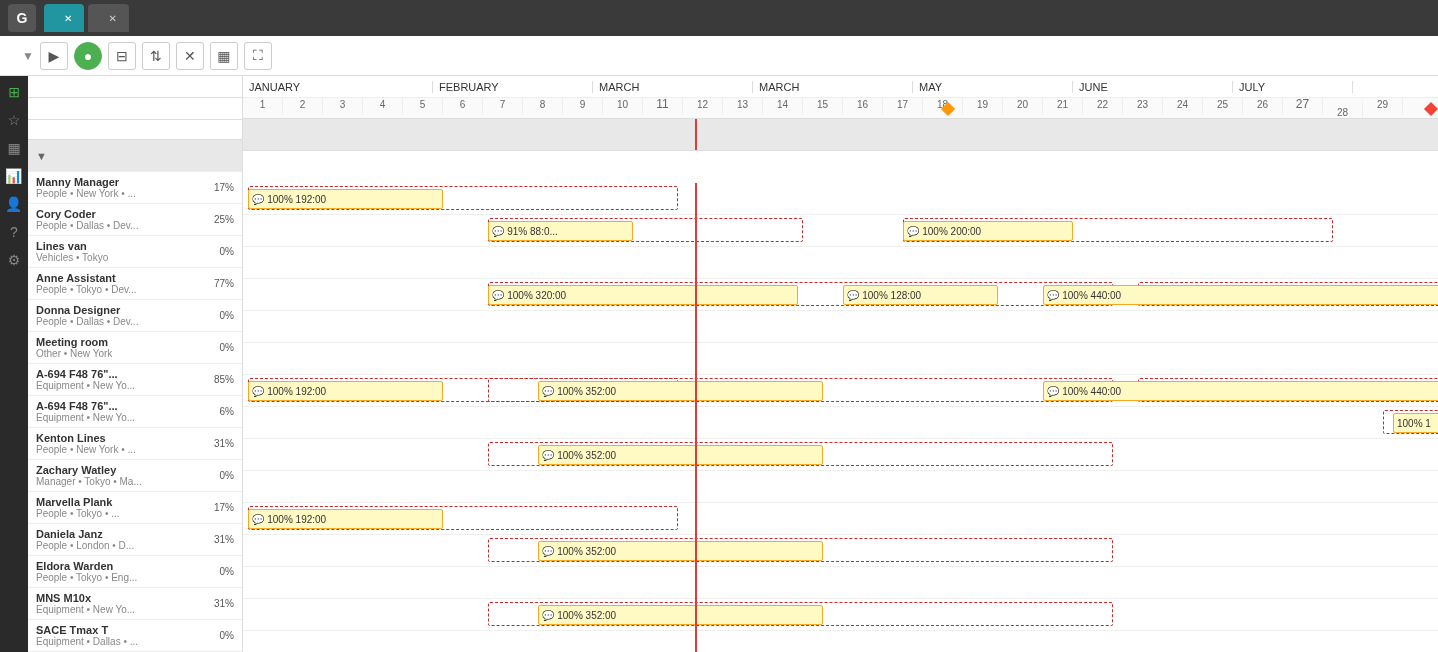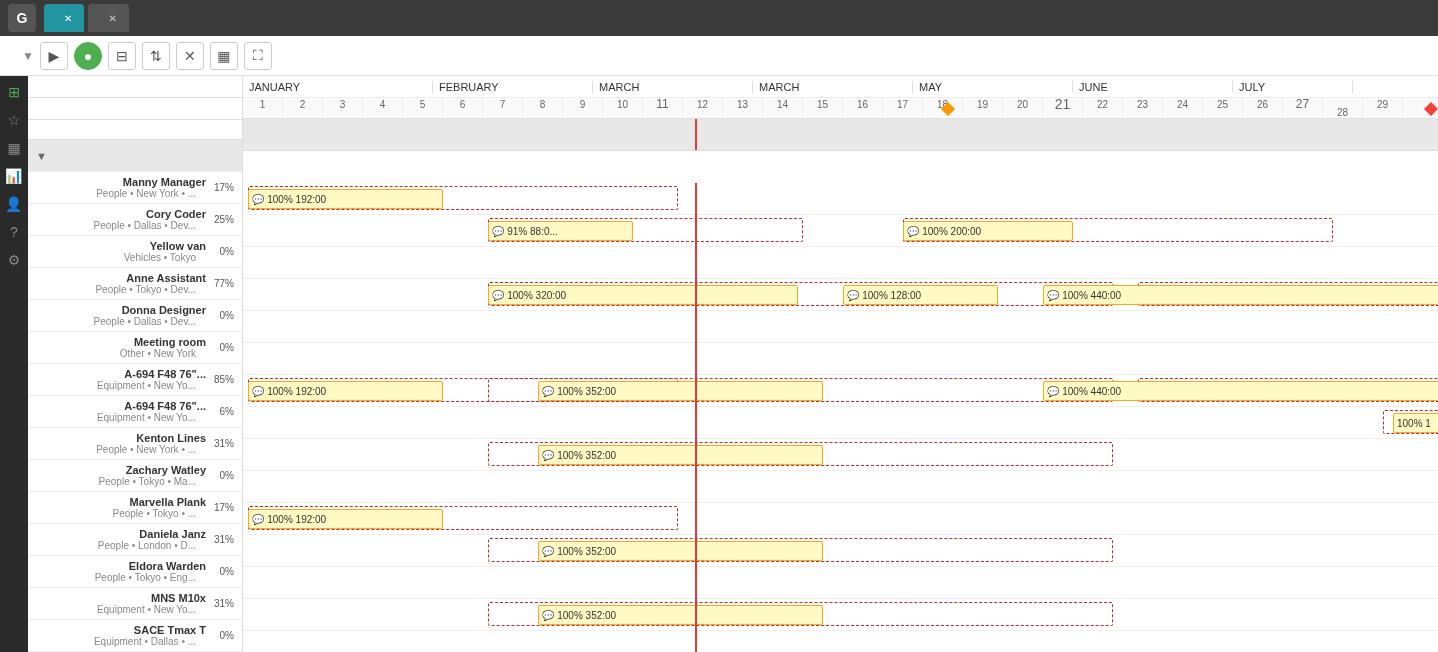--- a/index.html
+++ b/index.html
@@ -37,21 +37,21 @@
     .date-header { background: #fff; border-bottom: 1px solid #ddd; }
     .months-row { display: flex; height: 22px; align-items: center; border-bottom: 1px solid #eee; overflow: hidden; }
     .month-label { font-size: 11px; font-weight: normal; color: #333; padding: 0 6px; border-right: 1px solid #ddd; display: flex; align-items: center; }
     .days-row { display: flex; height: 20px; align-items: center; overflow: hidden; }
     .day-cell { font-size: 10px; color: #666; text-align: center; border-right: 1px solid #eee; display: flex; align-items: center; justify-content: center; flex-shrink: 0; }
 
     
     .resource-list { overflow-y: auto; flex: 1; }
     .resource-row { display: flex; align-items: center; height: 32px; border-bottom: 1px solid #eee; padding: 0 8px; }
     .resource-row.section-header { background: #e8e8e8; font-weight: bold; font-size: 11px; color: #555; }
-    .resource-info { flex: 1; text-align: right; }
+    .resource-info { flex: 1; }
     .resource-name { font-size: 11px; font-weight: bold; color: #333; }
     .resource-sub { font-size: 10px; color: #888; white-space: nowrap; overflow: hidden; text-overflow: ellipsis; max-width: 160px; }
     .resource-pct { font-size: 10px; color: #555; min-width: 28px; text-align: right; }
     .section-toggle { margin-right: 4px; cursor: pointer; color: #666; }
     .add-btn { font-size: 14px; cursor: pointer; color: #666; }
 
     
     .gantt-rows { flex: 1; overflow-y: auto; margin-top: 32px; }
     .gantt-row { height: 32px; border-bottom: 1px solid #eee; position: relative; }
   </style>
@@ -133,21 +133,21 @@
   </div>
           <div class="resource-row">
     <div class="resource-info">
       <div class="resource-name">Cory Coder</div>
       <div class="resource-sub">People • Dallas • Dev...</div>
     </div>
     <div class="resource-pct">25%</div>
   </div>
           <div class="resource-row">
     <div class="resource-info">
-      <div class="resource-name">Yellow van</div>
+      <div class="resource-name">Lines van</div>
       <div class="resource-sub">Vehicles • Tokyo</div>
     </div>
     <div class="resource-pct">0%</div>
   </div>
           <div class="resource-row">
     <div class="resource-info">
       <div class="resource-name">Anne Assistant</div>
       <div class="resource-sub">People • Tokyo • Dev...</div>
     </div>
     <div class="resource-pct">77%</div>
@@ -183,21 +183,21 @@
           <div class="resource-row">
     <div class="resource-info">
       <div class="resource-name">Kenton Lines</div>
       <div class="resource-sub">People • New York • ...</div>
     </div>
     <div class="resource-pct">31%</div>
   </div>
           <div class="resource-row">
     <div class="resource-info">
       <div class="resource-name">Zachary Watley</div>
-      <div class="resource-sub">People • Tokyo • Ma...</div>
+      <div class="resource-sub">Manager • Tokyo • Ma...</div>
     </div>
     <div class="resource-pct">0%</div>
   </div>
           <div class="resource-row">
     <div class="resource-info">
       <div class="resource-name">Marvella Plank</div>
       <div class="resource-sub">People • Tokyo • ...</div>
     </div>
     <div class="resource-pct">17%</div>
   </div>
@@ -262,21 +262,21 @@
               <div class="day-cell" style="width: 40px; height: 20px; font-size: 12px; color: rgb(102, 102, 102);">11</div>
               <div class="day-cell" style="width: 40px; height: 20px; font-size: 10px; color: rgb(102, 102, 102);">12</div>
               <div class="day-cell" style="width: 40px; height: 20px; font-size: 10px; color: rgb(102, 102, 102);">13</div>
               <div class="day-cell" style="width: 40px; height: 20px; font-size: 10px; color: rgb(102, 102, 102);">14</div>
               <div class="day-cell" style="width: 40px; height: 20px; font-size: 10px; color: rgb(102, 102, 102);">15</div>
               <div class="day-cell" style="width: 40px; height: 20px; font-size: 10px; color: rgb(102, 102, 102);">16</div>
               <div class="day-cell" style="width: 40px; height: 20px; font-size: 10px; color: rgb(102, 102, 102);">17</div>
               <div class="day-cell" style="width: 40px; height: 20px; font-size: 10px; color: rgb(102, 102, 102);">18</div>
               <div class="day-cell" style="width: 40px; height: 20px; font-size: 10px; color: rgb(102, 102, 102);">19</div>
               <div class="day-cell" style="width: 40px; height: 20px; font-size: 10px; color: rgb(102, 102, 102);">20</div>
-              <div class="day-cell" style="width: 40px; height: 20px; font-size: 14px; color: rgb(102, 102, 102);">21</div>
+              <div class="day-cell" style="width: 40px; height: 20px; font-size: 10px; color: rgb(102, 102, 102);">21</div>
               <div class="day-cell" style="width: 40px; height: 20px; font-size: 10px; color: rgb(102, 102, 102);">22</div>
               <div class="day-cell" style="width: 40px; height: 20px; font-size: 10px; color: rgb(102, 102, 102);">23</div>
               <div class="day-cell" style="width: 40px; height: 20px; font-size: 10px; color: rgb(102, 102, 102);">24</div>
               <div class="day-cell" style="width: 40px; height: 20px; font-size: 10px; color: rgb(102, 102, 102);">25</div>
               <div class="day-cell" style="width: 40px; height: 20px; font-size: 10px; color: rgb(102, 102, 102);">26</div>
               <div class="day-cell" style="width: 40px; height: 20px; font-size: 12px; color: rgb(102, 102, 102);">27</div>
               <div class="day-cell" style="width: 40px; height: 20px; font-size: 10px; color: rgb(102, 102, 102); margin-top: 8px;">28</div>
               <div class="day-cell" style="width: 40px; height: 20px; font-size: 10px; color: rgb(102, 102, 102);">29</div>
             </div>
 

